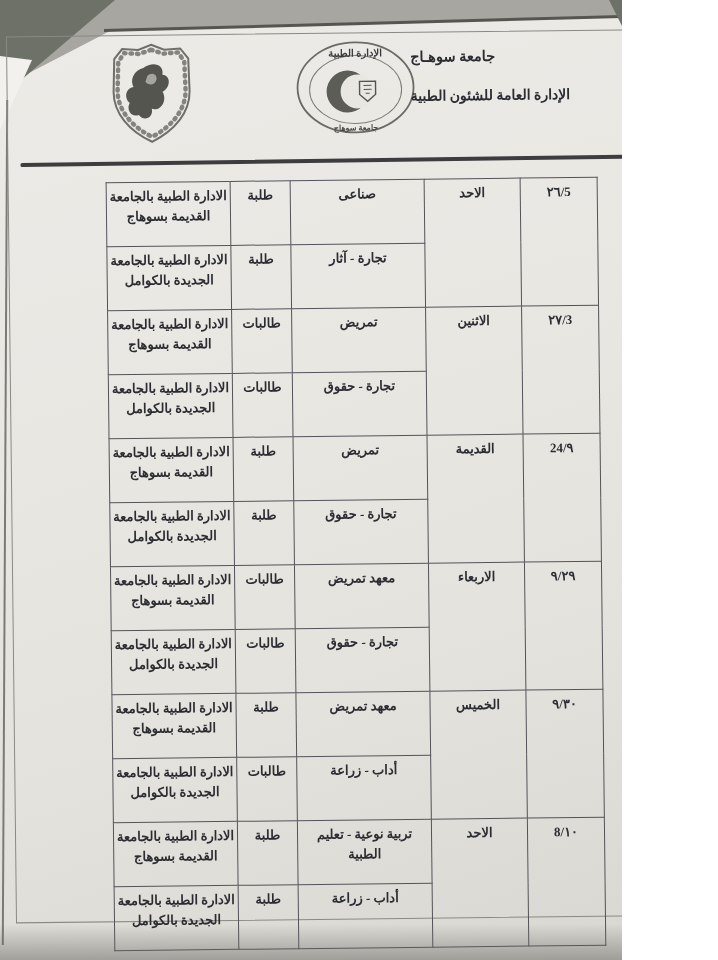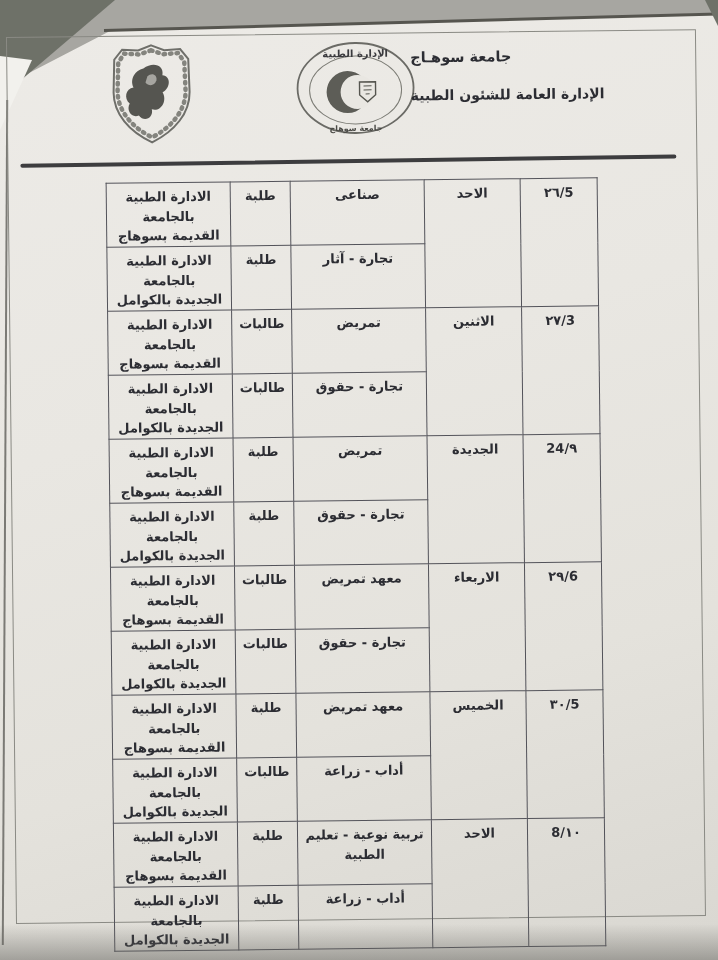--- a/index.html
+++ b/index.html
@@ -1,17 +1,17 @@
 <!DOCTYPE html>
 <html lang="ar"><head>
 <meta charset="utf-8">
 <style>
   html,body{margin:0;padding:0;}
   body{font-family:"DejaVu Sans",sans-serif;}
-  .stage{position:relative;width:718px;height:960px;overflow:hidden;background:#e5e5e5;}
+  .stage{position:relative;width:622px;height:960px;overflow:hidden;background:#e5e5e5;font-family:Liberation Serif, serif;}
   
   .paper{position:absolute;inset:0;
     background:linear-gradient(163deg,#edebe7 0%,#e9e7e2 40%,#e4e2dc 70%,#d9d7d1 100%);}
   .edge-top{position:absolute;left:0;top:0;width:718px;height:90px;background:#a7a6a1;
     clip-path:polygon(0 0,718px 0,718px 13px,110px 31px,0 88px);}
   .paper-edge-line{position:absolute;left:104px;top:29px;width:618px;height:2.5px;
     background:#56554f;transform:rotate(-1.55deg);transform-origin:0 50%;}
   .corner-dark{position:absolute;left:0;top:0;width:120px;height:102px;background:#6e7168;
     clip-path:polygon(0 0,115px 0,0 98px);}
   .corner-fold{position:absolute;left:0;top:0;width:40px;height:135px;background:#f2f1ed;
@@ -156,21 +156,21 @@
             <td class="location-cell">
               <div>الادارة الطبية بالجامعة</div>
               <div>الجديدة بالكوامل</div>
             </td>
           </tr>
           <tr>
             <td class="date-cell" rowspan="2">
               <div>٩/24</div>
             </td>
             <td class="day-cell" rowspan="2">
-              <div>الجديدة</div>
+              <div>القديمة</div>
             </td>
             <td class="subject-cell">
               <div>تمريض</div>
             </td>
             <td class="type-cell">
               <div>طلبة</div>
             </td>
             <td class="location-cell">
               <div>الادارة الطبية بالجامعة</div>
               <div>القديمة بسوهاج</div>
@@ -183,21 +183,21 @@
             <td class="type-cell">
               <div>طلبة</div>
             </td>
             <td class="location-cell">
               <div>الادارة الطبية بالجامعة</div>
               <div>الجديدة بالكوامل</div>
             </td>
           </tr>
           <tr>
             <td class="date-cell" rowspan="2">
-              <div>6/٢٩</div>
+              <div>٩/٢٩</div>
             </td>
             <td class="day-cell" rowspan="2">
               <div>الاربعاء</div>
             </td>
             <td class="subject-cell">
               <div>معهد تمريض</div>
             </td>
             <td class="type-cell">
               <div>طالبات</div>
             </td>
@@ -213,21 +213,21 @@
             <td class="type-cell">
               <div>طالبات</div>
             </td>
             <td class="location-cell">
               <div>الادارة الطبية بالجامعة</div>
               <div>الجديدة بالكوامل</div>
             </td>
           </tr>
           <tr>
             <td class="date-cell" rowspan="2">
-              <div>5/٣٠</div>
+              <div>٩/٣٠</div>
             </td>
             <td class="day-cell" rowspan="2">
               <div>الخميس</div>
             </td>
             <td class="subject-cell">
               <div>معهد تمريض</div>
             </td>
             <td class="type-cell">
               <div>طلبة</div>
             </td>

